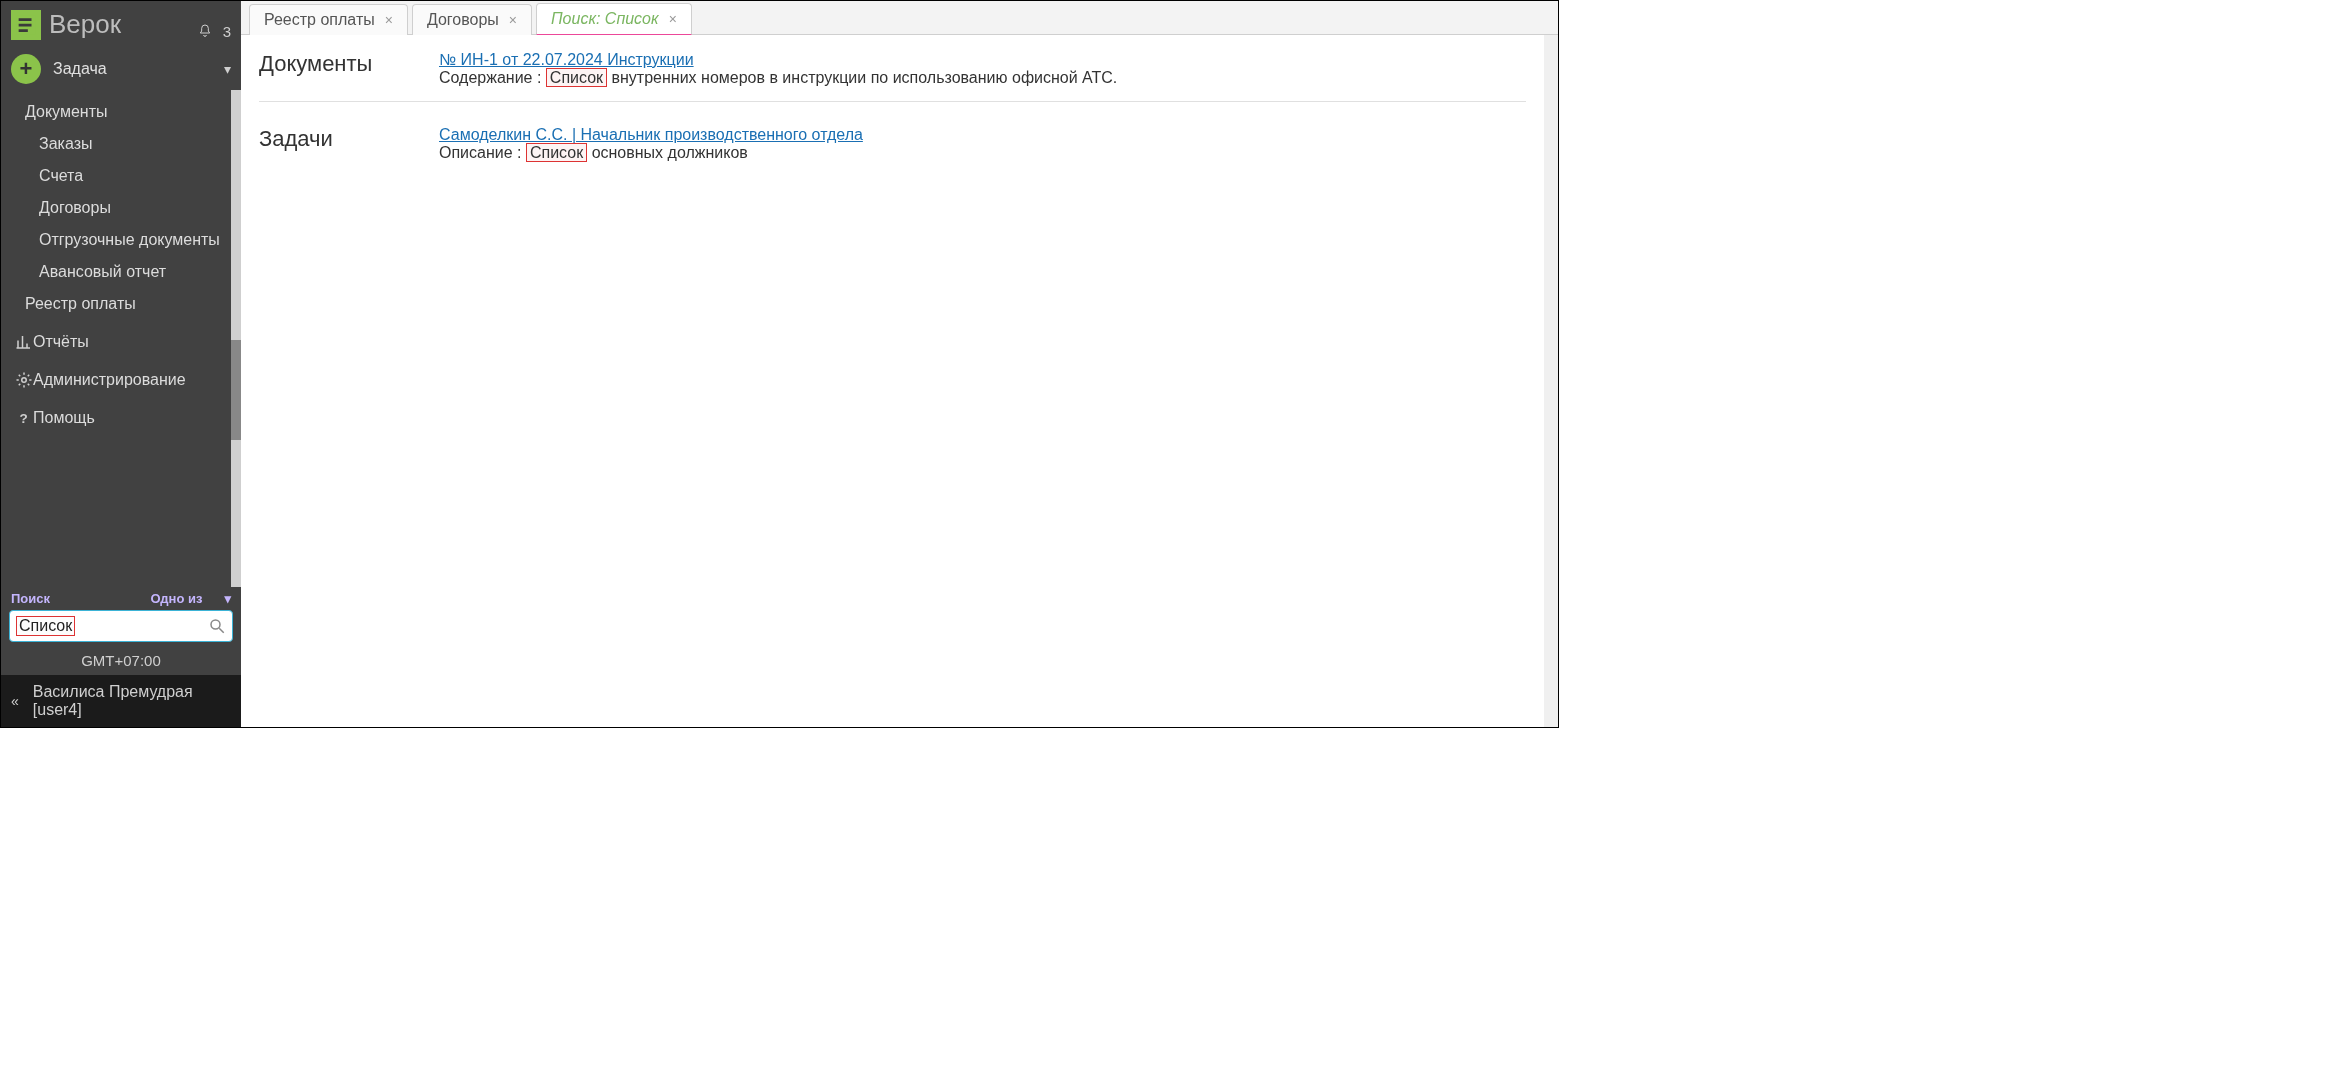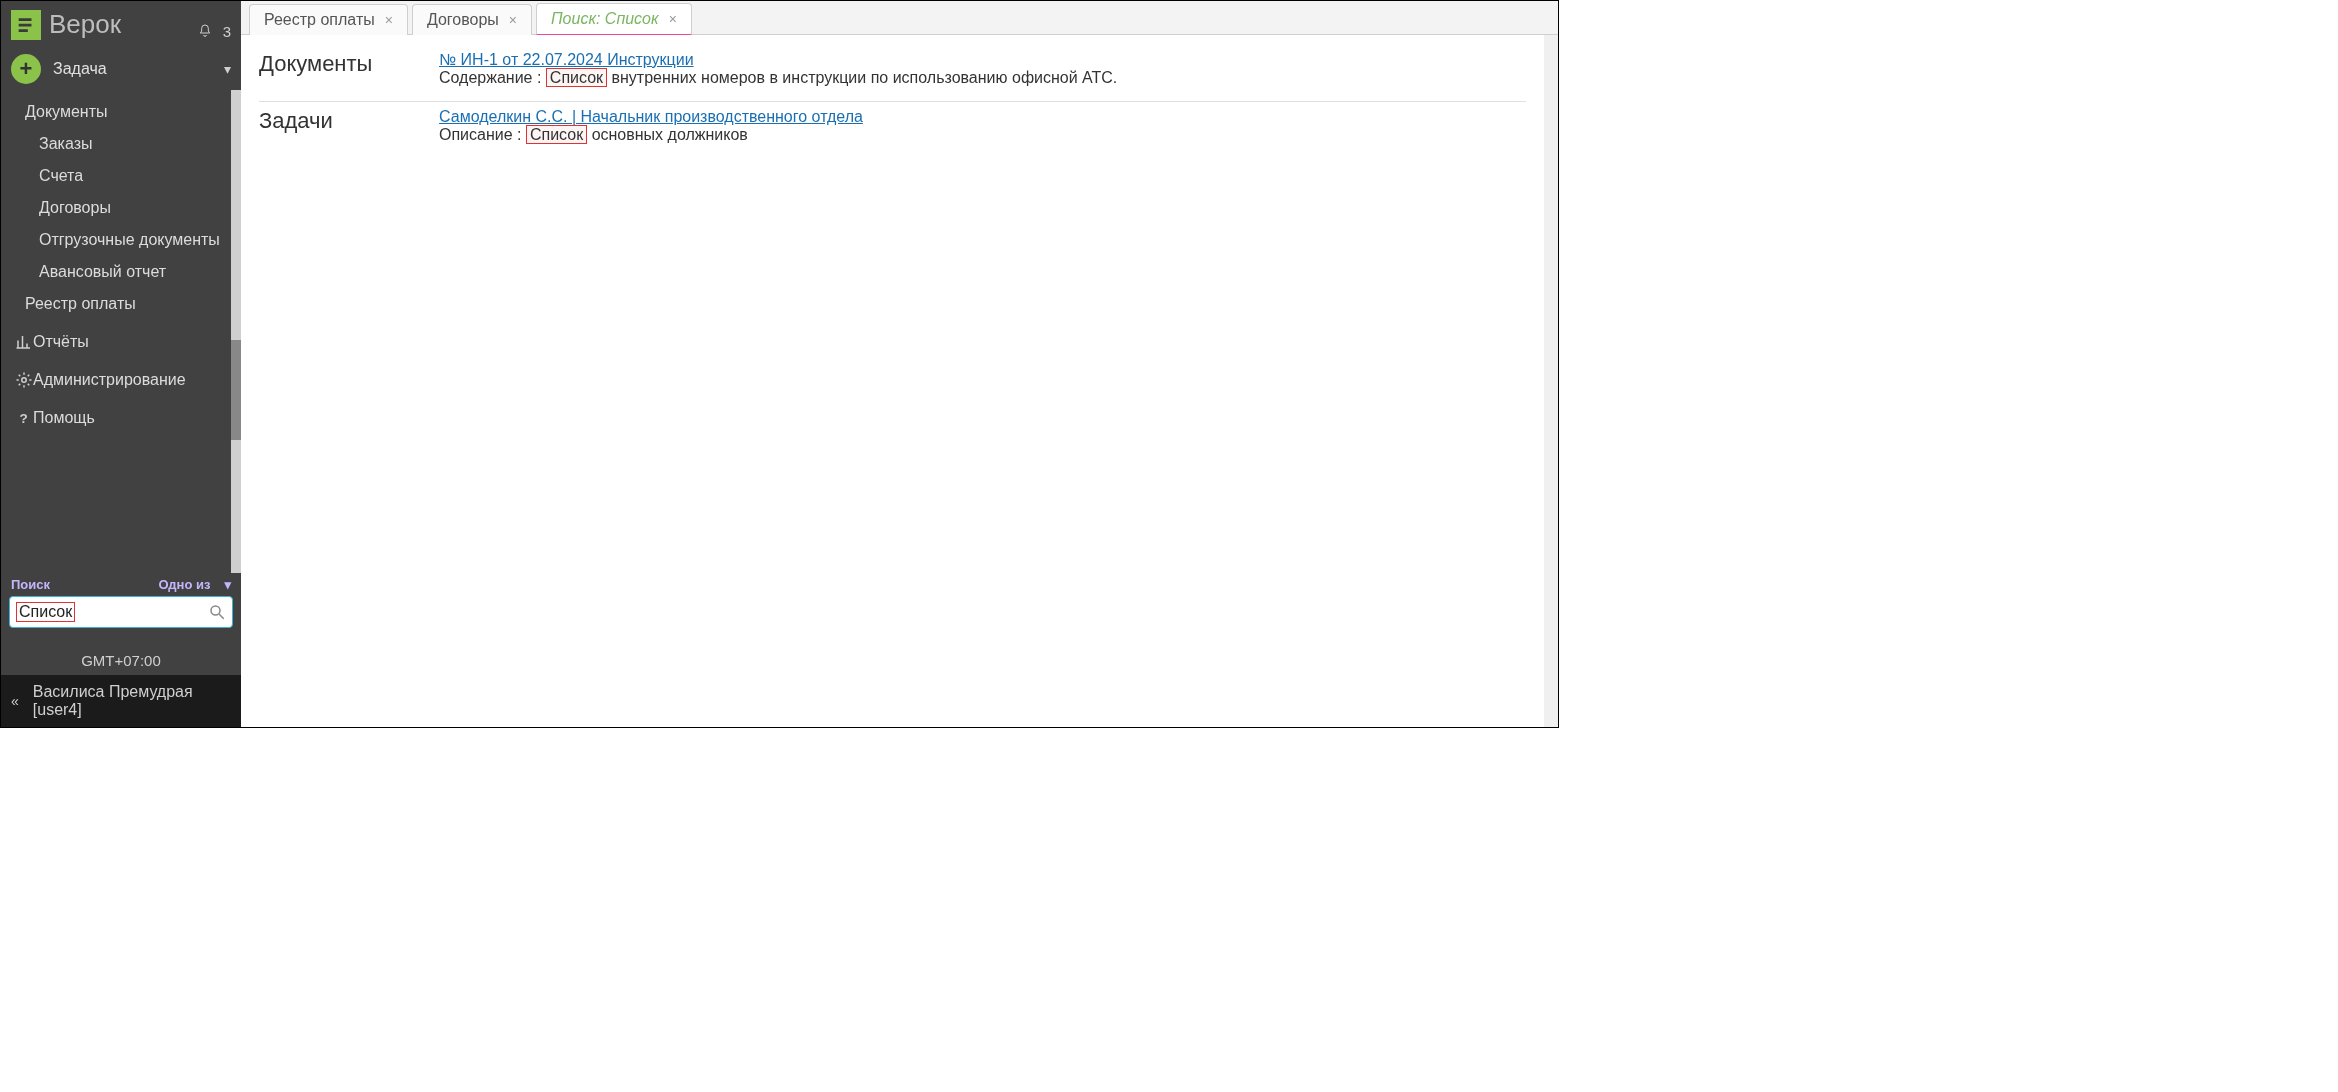--- a/index.html
+++ b/index.html
@@ -116,21 +116,21 @@
     align-items: center;
     justify-content: space-between;
     font-size: 13px;
     color: #c4b5fd;
     padding: 0 2px 4px 2px;
     font-weight: bold;
   }
   .search-top .mode {
     display: flex;
     align-items: center;
-    gap: 14px;
+    gap: 22px;
     cursor: pointer;
     justify-content: center;
   }
   .search-box {
     background: #fff;
     border: 1px solid #3bb3d6;
     border-radius: 4px;
     display: flex;
     align-items: center;
     height: 32px;
@@ -150,21 +150,20 @@
     padding: 0 2px;
     color: #222;
     background: #fdfdfd;
   }
   .search-box svg { width: 18px; height: 18px; color: #888; }
   .tz {
     text-align: center;
     color: #cfcfcf;
     font-size: 15px;
     padding-bottom: 6px;
-    margin-top: 14px;
   }
   .sb-footer {
     background: #1b1b1b;
     display: flex;
     align-items: center;
     padding: 8px 10px;
     gap: 14px;
     color: #cfcfcf;
     font-size: 16px;
   }
@@ -216,21 +215,21 @@
     flex: 1;
     overflow: auto;
     padding: 10px 18px;
   }
   .res-row {
     display: flex;
     padding: 6px 0 14px 0;
     border-bottom: 1px solid #e0e0e0;
     gap: 20px;
   }
-  .res-row:last-child { border-bottom: none; }
+  .res-row:last-child { border-bottom: none; margin-top: 18px; }
   .res-cat {
     width: 160px;
     font-size: 22px;
     color: #333;
     font-weight: 300;
   }
   .res-body { flex: 1; font-size: 16px; color: #333; }
   .res-link {
     color: #1a6fb3;
     text-decoration: underline;

